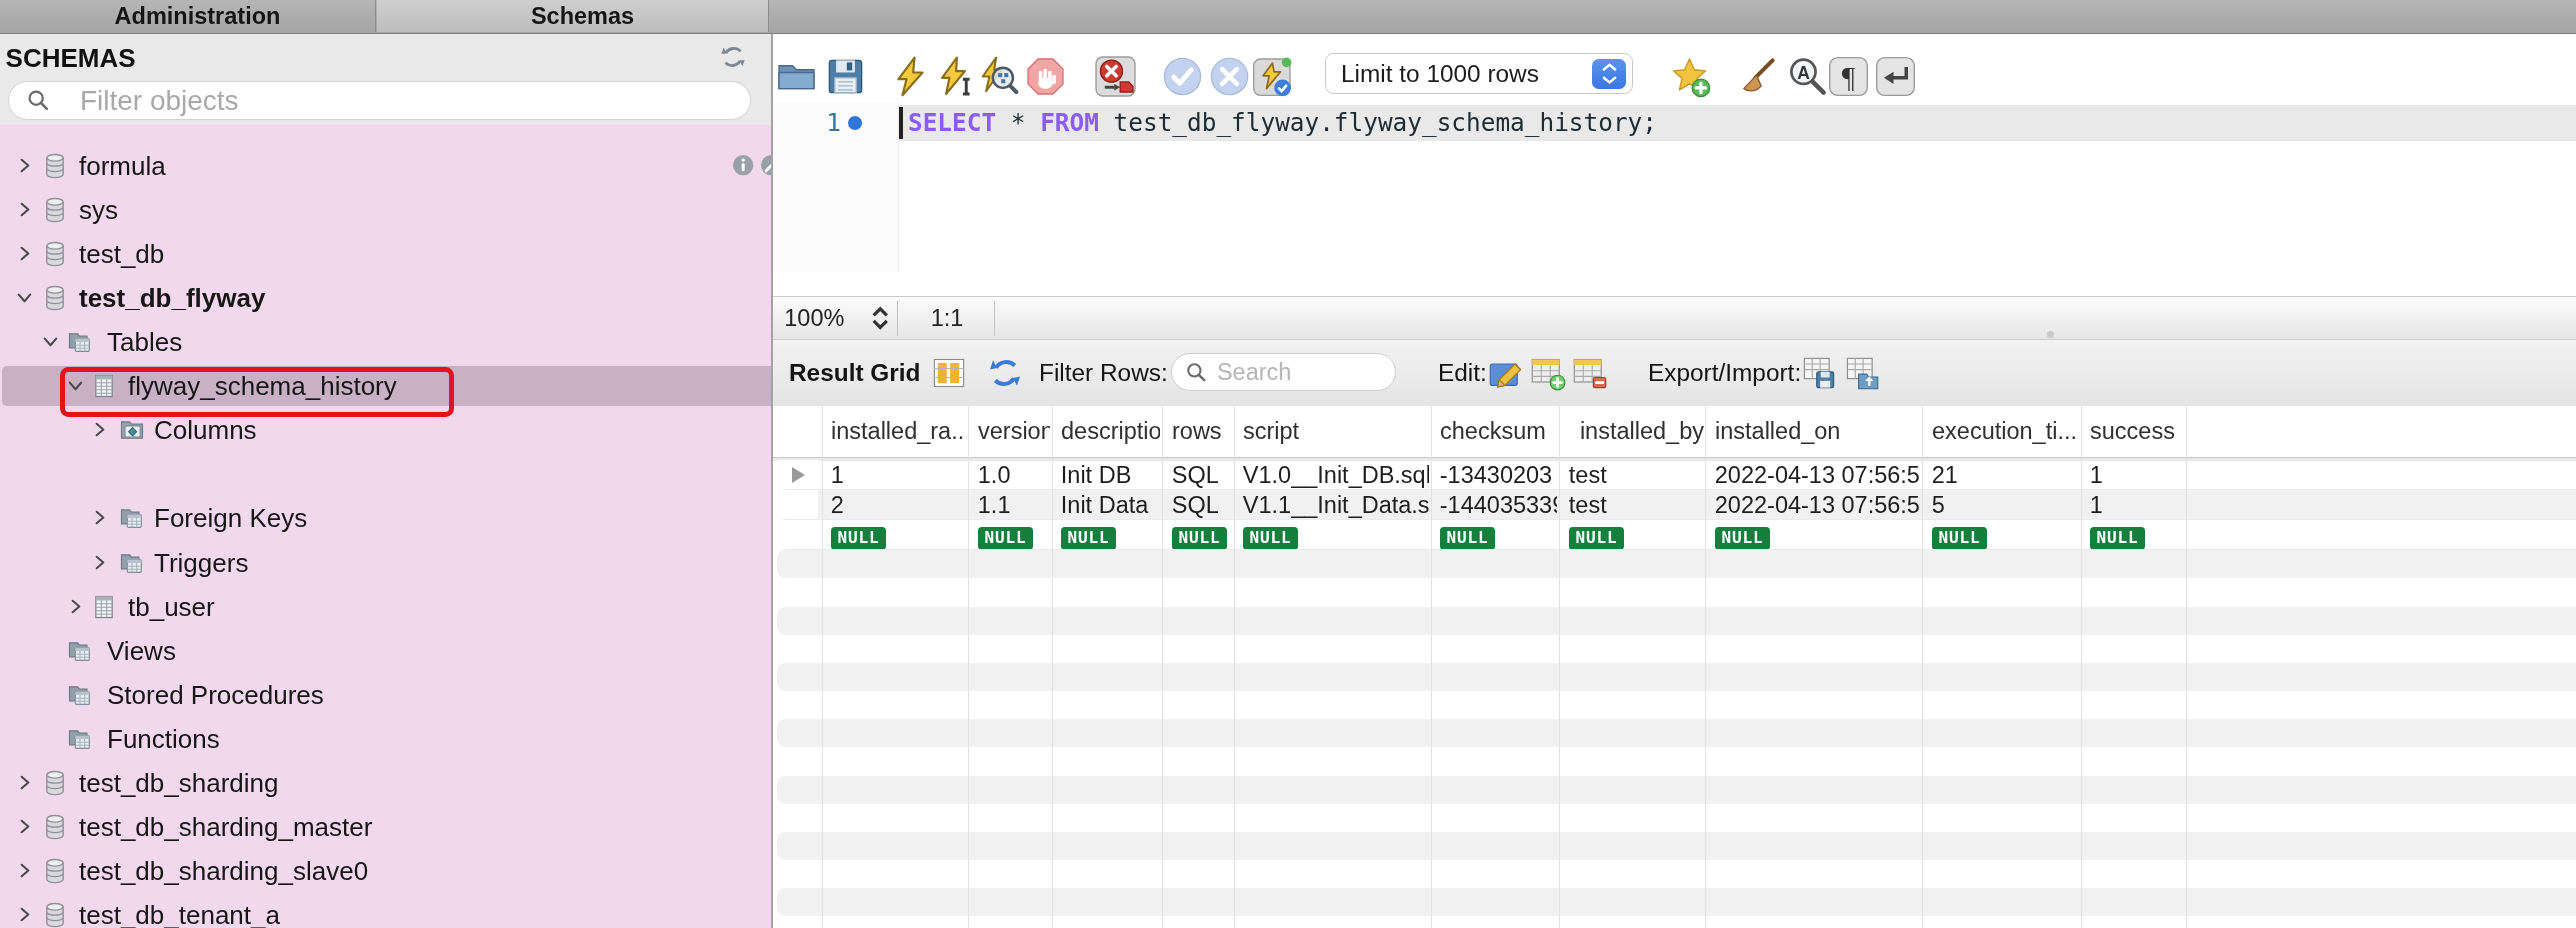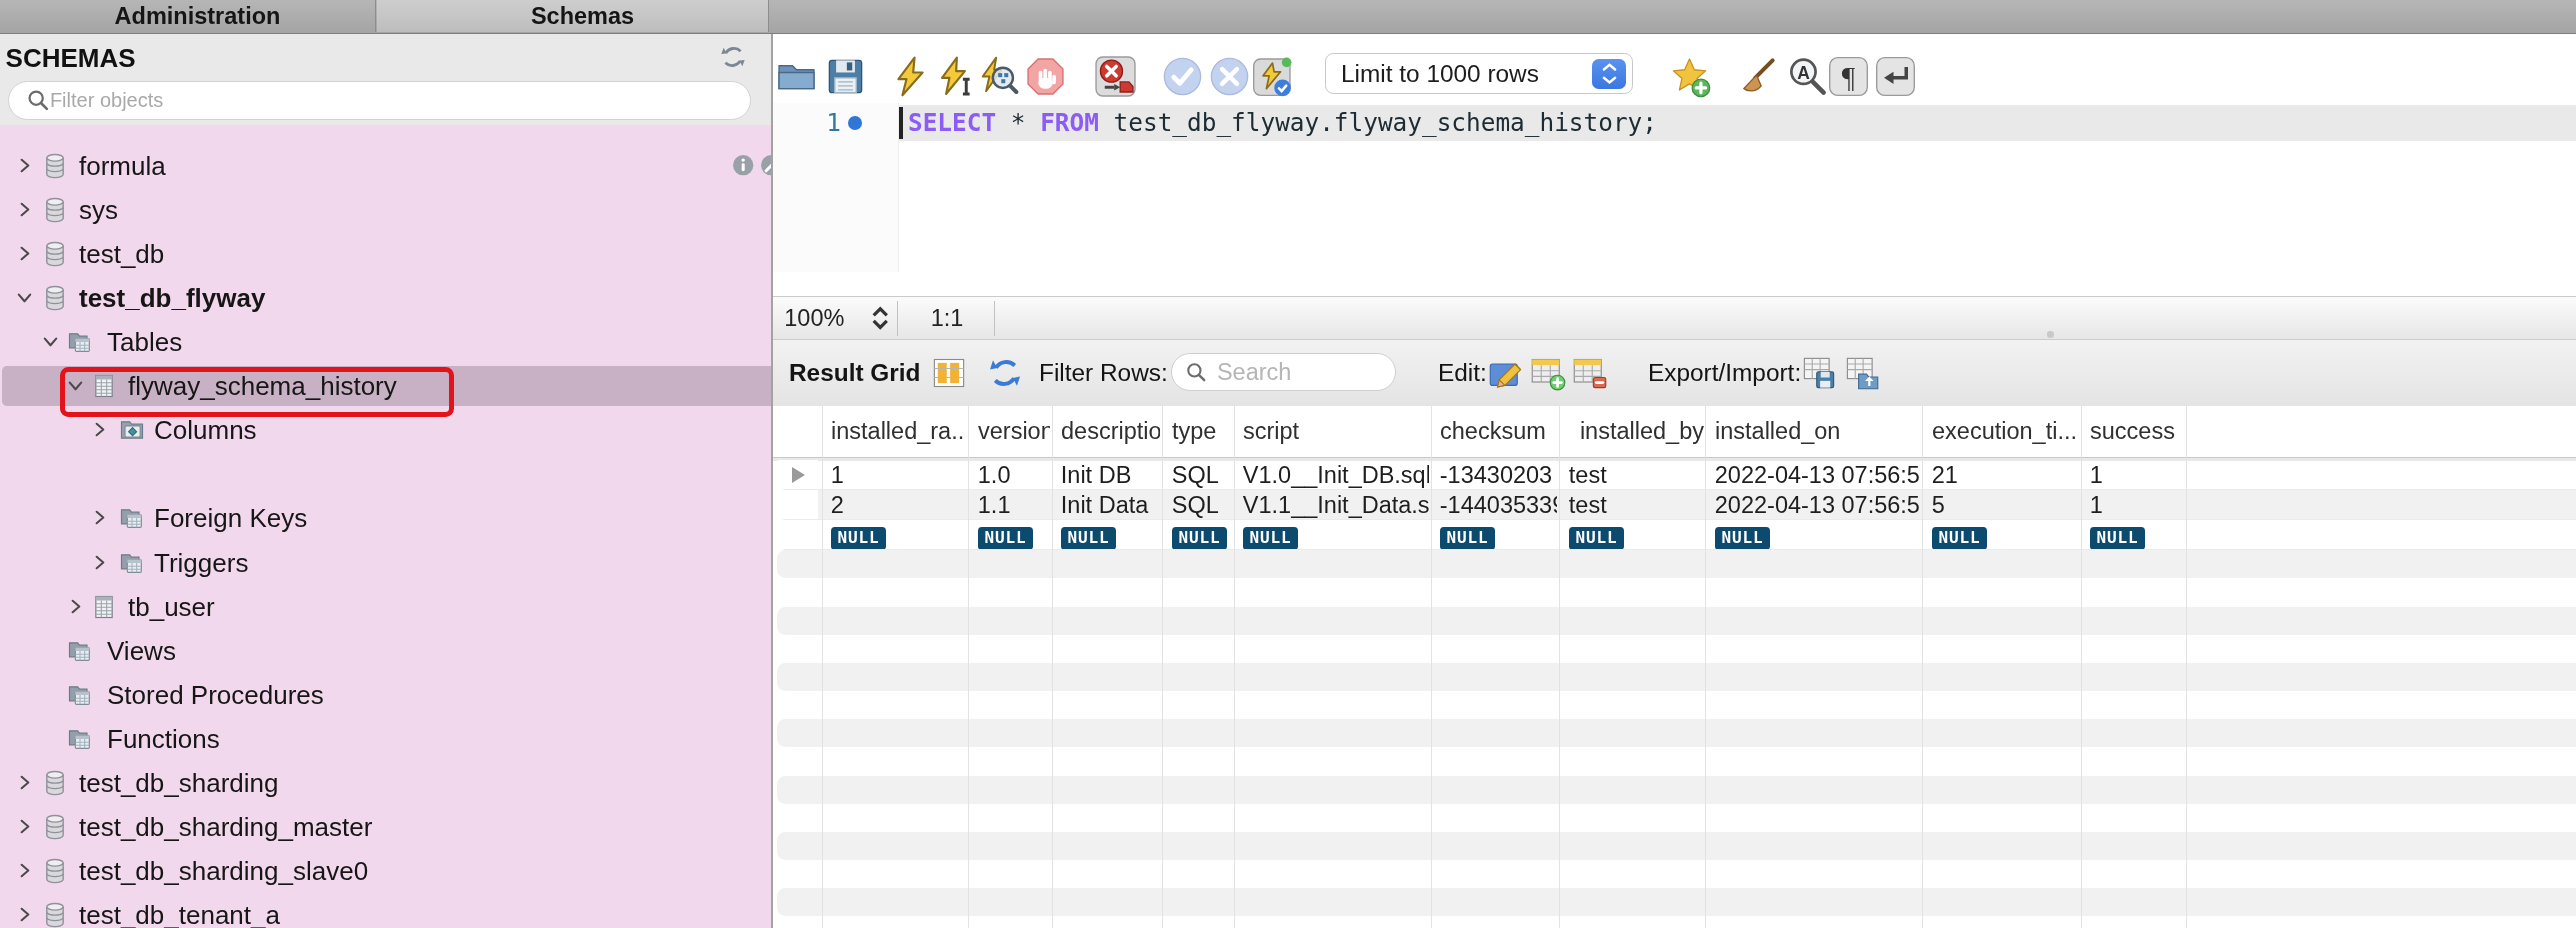--- a/index.html
+++ b/index.html
@@ -14,22 +14,22 @@
   #tab-admin { left:0; width:376px; border-right:0.9px solid #8d8d8d; }
   #tab-schemas { left:377px; width:392px; background:linear-gradient(#cecece,#bdbdbd); border-right:0.9px solid #8d8d8d; }
 
   
   #sidebar { position:absolute; left:0; top:34px; width:771px; height:895px; background:#e9e9e9; }
   #sidebar-title { position:absolute; left:5.6px; top:9.4px; font-size:26px; font-weight:700; color:#111; }
   #sidebar-refresh { position:absolute; right:24.4px; top:9.4px; width:28px; height:28px; }
   #filter-pill { position:absolute; left:7.5px; top:47px; width:743px; height:39px; background:#fff;
     border:1.9px solid #d2d2d2; border-radius:19.7px; display:flex; align-items:center; }
   #filter-pill .mag { width:24.4px; height:24.4px; margin-left:17px; flex:0 0 auto; }
-  #filter-input { border:none; outline:none; background:transparent; font-size:20px; color:#333;
-    margin-left:0; width:657px; font-family:"Liberation Sans",sans-serif; }
+  #filter-input { border:none; outline:none; background:transparent; font-size:28px; color:#333;
+    margin-left:30px; width:657px; font-family:"Liberation Sans",sans-serif; }
   #filter-input::placeholder { color:#a9a9a9; }
   #tree { position:absolute; left:0; top:91px; width:771px; bottom:0; background:#f2d8ec; }
   .trow { position:absolute; left:0; width:809px; height:44px;text-align:center; }
   .trow-bg { position:absolute; left:1.9px; right:5.6px; top:1.9px; bottom:1.9px; border-radius:4.7px; }
   .trow.selected .trow-bg { background:#c9b1c5; }
   .chev { position:absolute; top:12.2px; width:19px; height:19px; }
   .ticon { position:absolute; top:7.5px; width:28px; height:28px; }
   .tlabel { position:absolute; top:0; height:44px; line-height:44px; font-size:26px; color:#161616; white-space:nowrap; }
   .tlabel.bold { font-weight:700; }
   .rowicon { position:absolute; top:9.4px; width:24.4px; height:24.4px; }
@@ -92,21 +92,21 @@
   #hdr-line2 { position:absolute; left:0; top:52px; width:1803px; height:2.8px; background:#e9e9e9; }
   .hcell { position:absolute; top:0; height:51px; line-height:51px; font-size:23.5px; color:#303030; white-space:nowrap; overflow:hidden; }
   .gridrow { position:absolute; left:3.8px; right:0; border-radius:8.4px 0 0 8.4px; }
   .gridrow.stripe { background:#f1f1f2; }
   .gridrow.databorder { border-bottom:0.9px solid #ebebeb; }
   .gutter-cell { position:absolute; left:0; width:45px; top:0; bottom:0; background:#fff; border-radius:6.6px 0 0 6.6px; }
   .rowptr { position:absolute; left:19px; top:6.6px; width:0; height:0;
     border-top:8.4px solid transparent; border-bottom:8.4px solid transparent; border-left:13px solid #9a9a9a; }
   .dcell { position:absolute; top:0; height:100%; line-height:30px; font-size:23.5px; color:#1e1e1e; white-space:nowrap; overflow:hidden; }
   .vline { position:absolute; top:0; width:0.9px; height:523px; background:#e2e2e2; }
-  .nullbadge { display:inline-block; margin-top:3.8px; padding:0.9px 6.6px 1.9px 6.6px; border-radius:3.8px; background:#0c4a6e;
+  .nullbadge { display:inline-block; margin-top:3.8px; padding:0.9px 6.6px 1.9px 6.6px; border-radius:3.8px; background:#15803d;
     color:#fff; font-family:"DejaVu Sans Mono",monospace; font-size:16px; font-weight:700; letter-spacing:0.9px; line-height:19.7px; vertical-align:middle; }
 </style>
 </head>
 <body>
 
 <div id="tabbar">
   <div class="tab" id="tab-admin">Administration</div>
   <div class="tab" id="tab-schemas">Schemas</div>
 </div>
 
@@ -520,21 +520,21 @@
           <path d="M13 17h7l2 2.5h8V30H13z" fill="#6d9cc4" stroke="#3f6a92"></path>
           <path d="M21.5 27.5v-4.5h-2.8l3.8-4 3.8 4h-2.8v4.5z" fill="#fff"></path>
         </svg></span>
   </div>
 
   <div id="grid">
     <div id="grid-header">
         <div class="hcell" style="left: 58px; width: 135px;">installed_ra...</div>
         <div class="hcell" style="left: 205px; width: 72px;">version</div>
         <div class="hcell" style="left: 288px; width: 99px;">description</div>
-        <div class="hcell" style="left: 399px; width: 60px;">type</div>
+        <div class="hcell" style="left: 399px; width: 60px;">rows</div>
         <div class="hcell" style="left: 470px; width: 186px;">script</div>
         <div class="hcell" style="left: 667px; width: 117px;">checksum</div>
         <div class="hcell" style="left: 796px; width: 135px; text-align: right;">installed_by</div>
         <div class="hcell" style="left: 942px; width: 205px;">installed_on</div>
         <div class="hcell" style="left: 1159px; width: 147px;">execution_ti...</div>
         <div class="hcell" style="left: 1317px; width: 94px;">success</div>
       </div>
     <div id="hdr-line1"></div>
     <div id="hdr-line2"></div>
     <div id="grid-rows">

